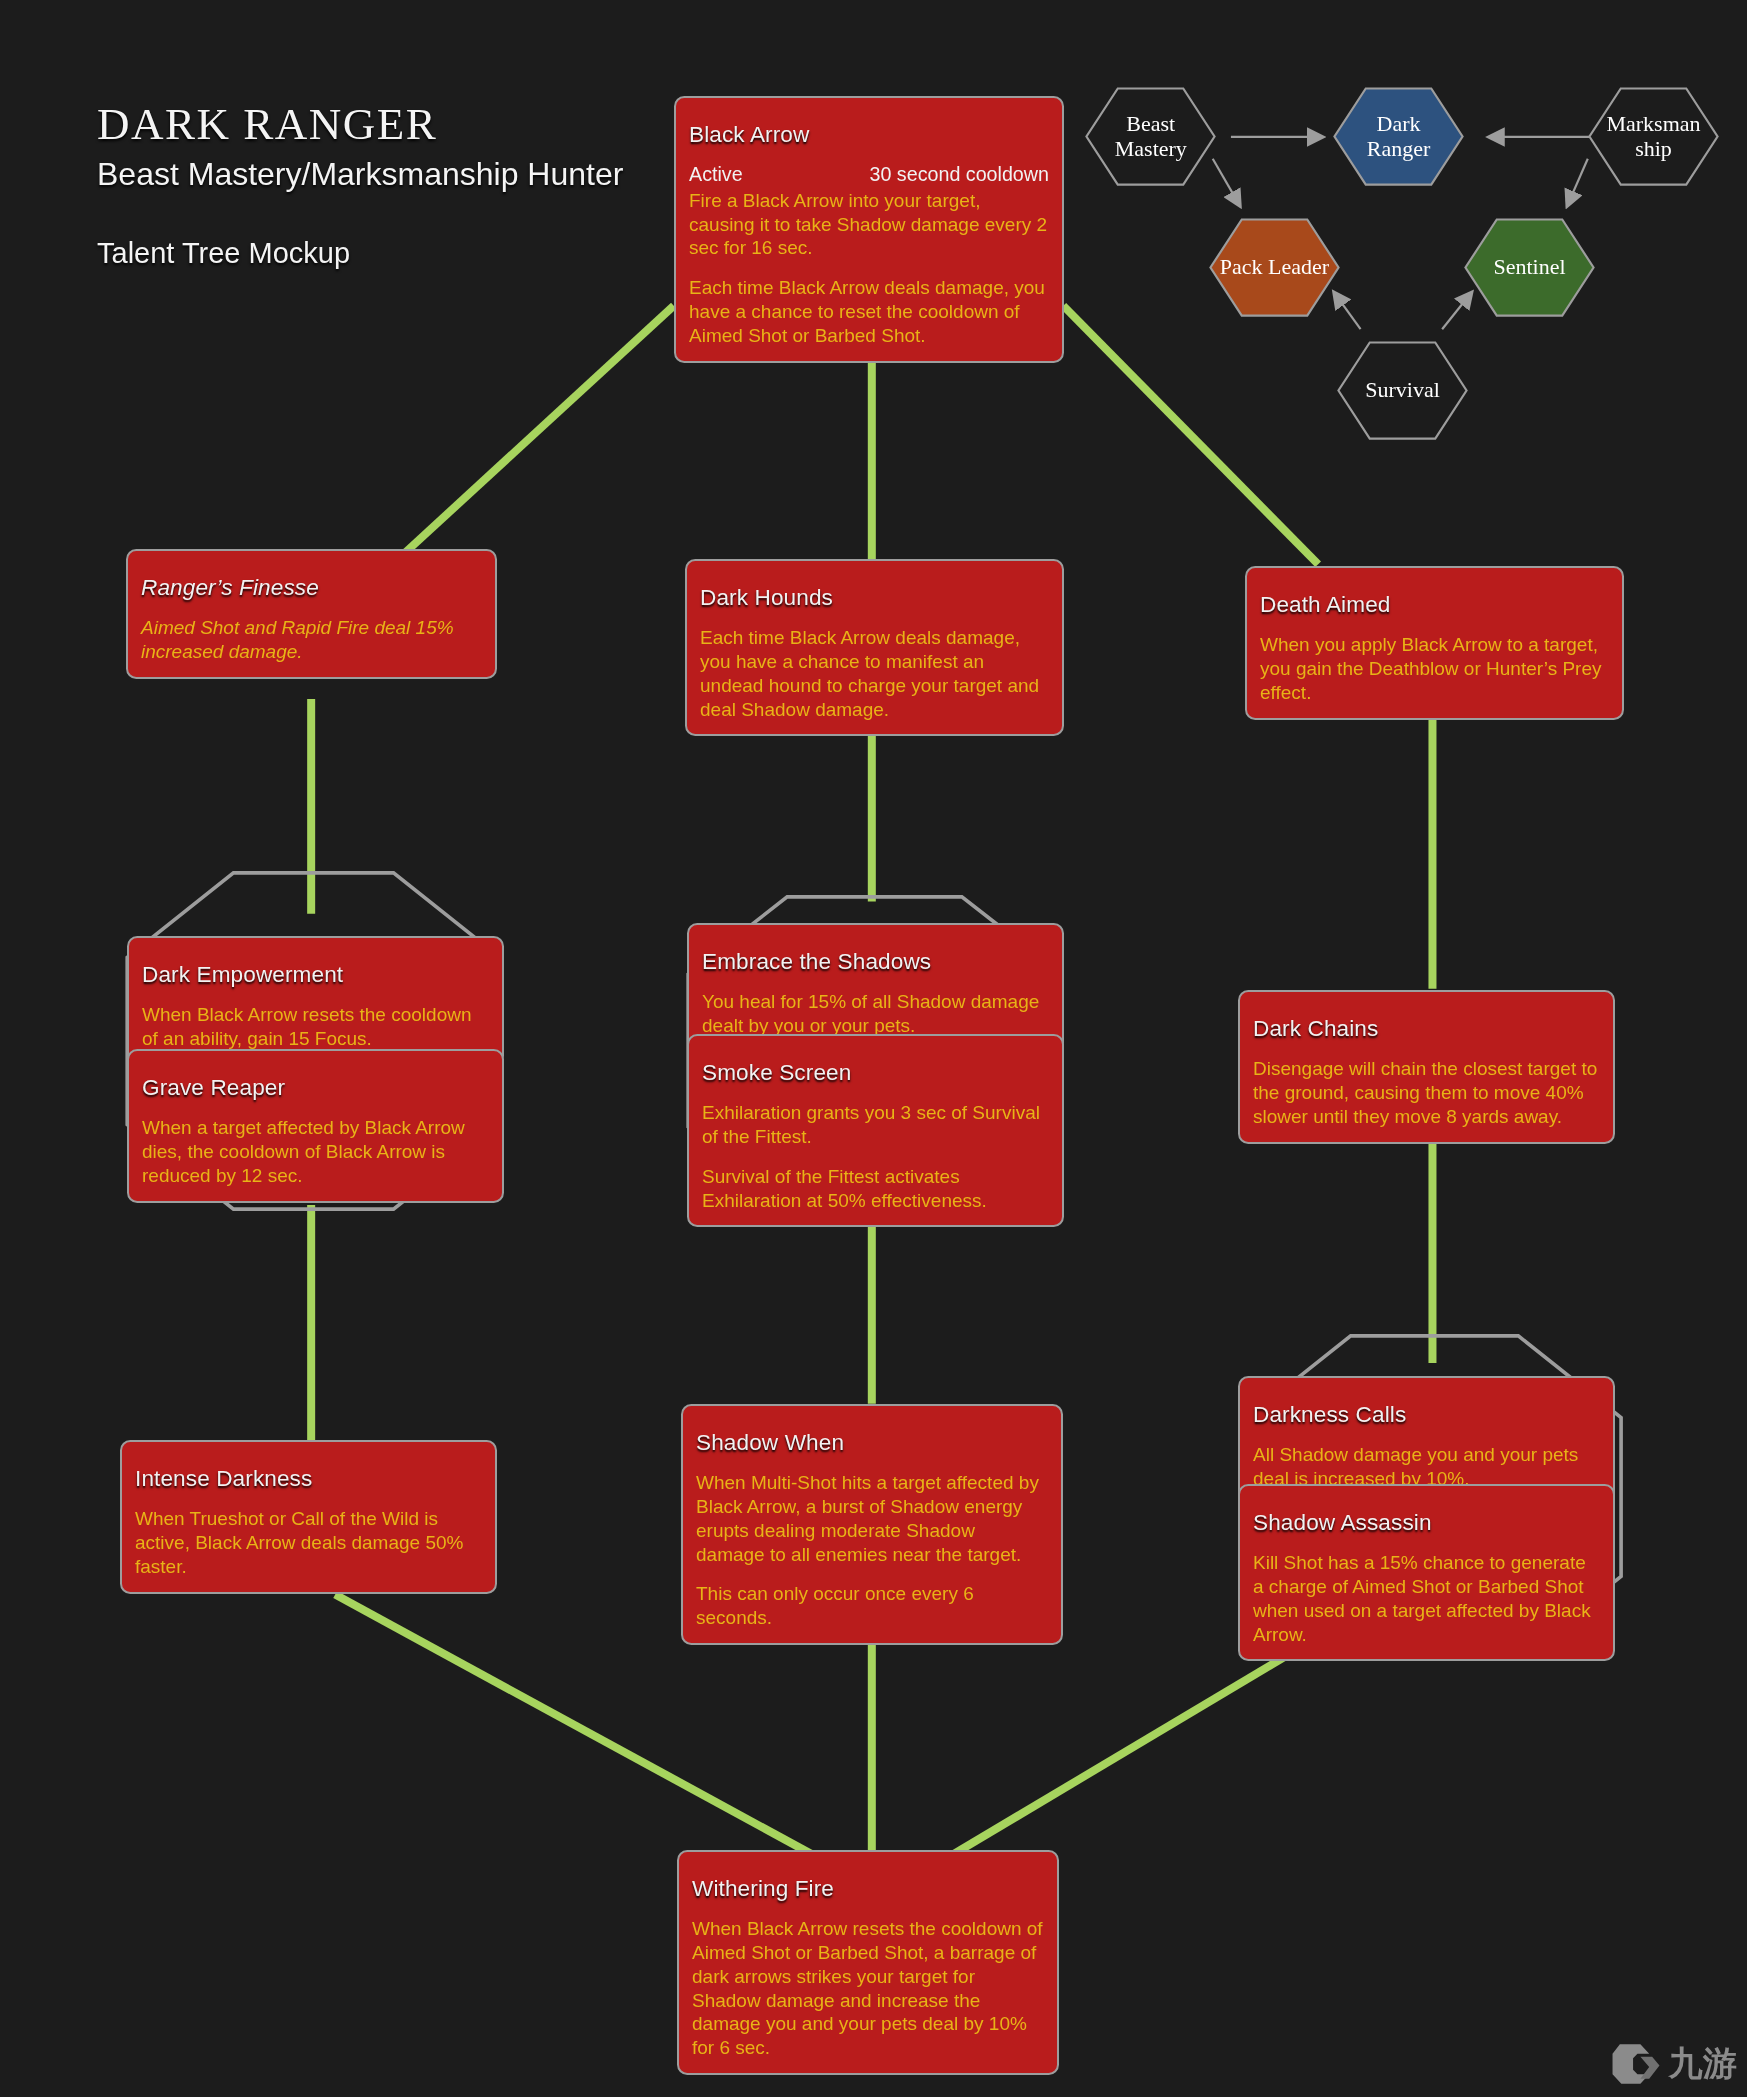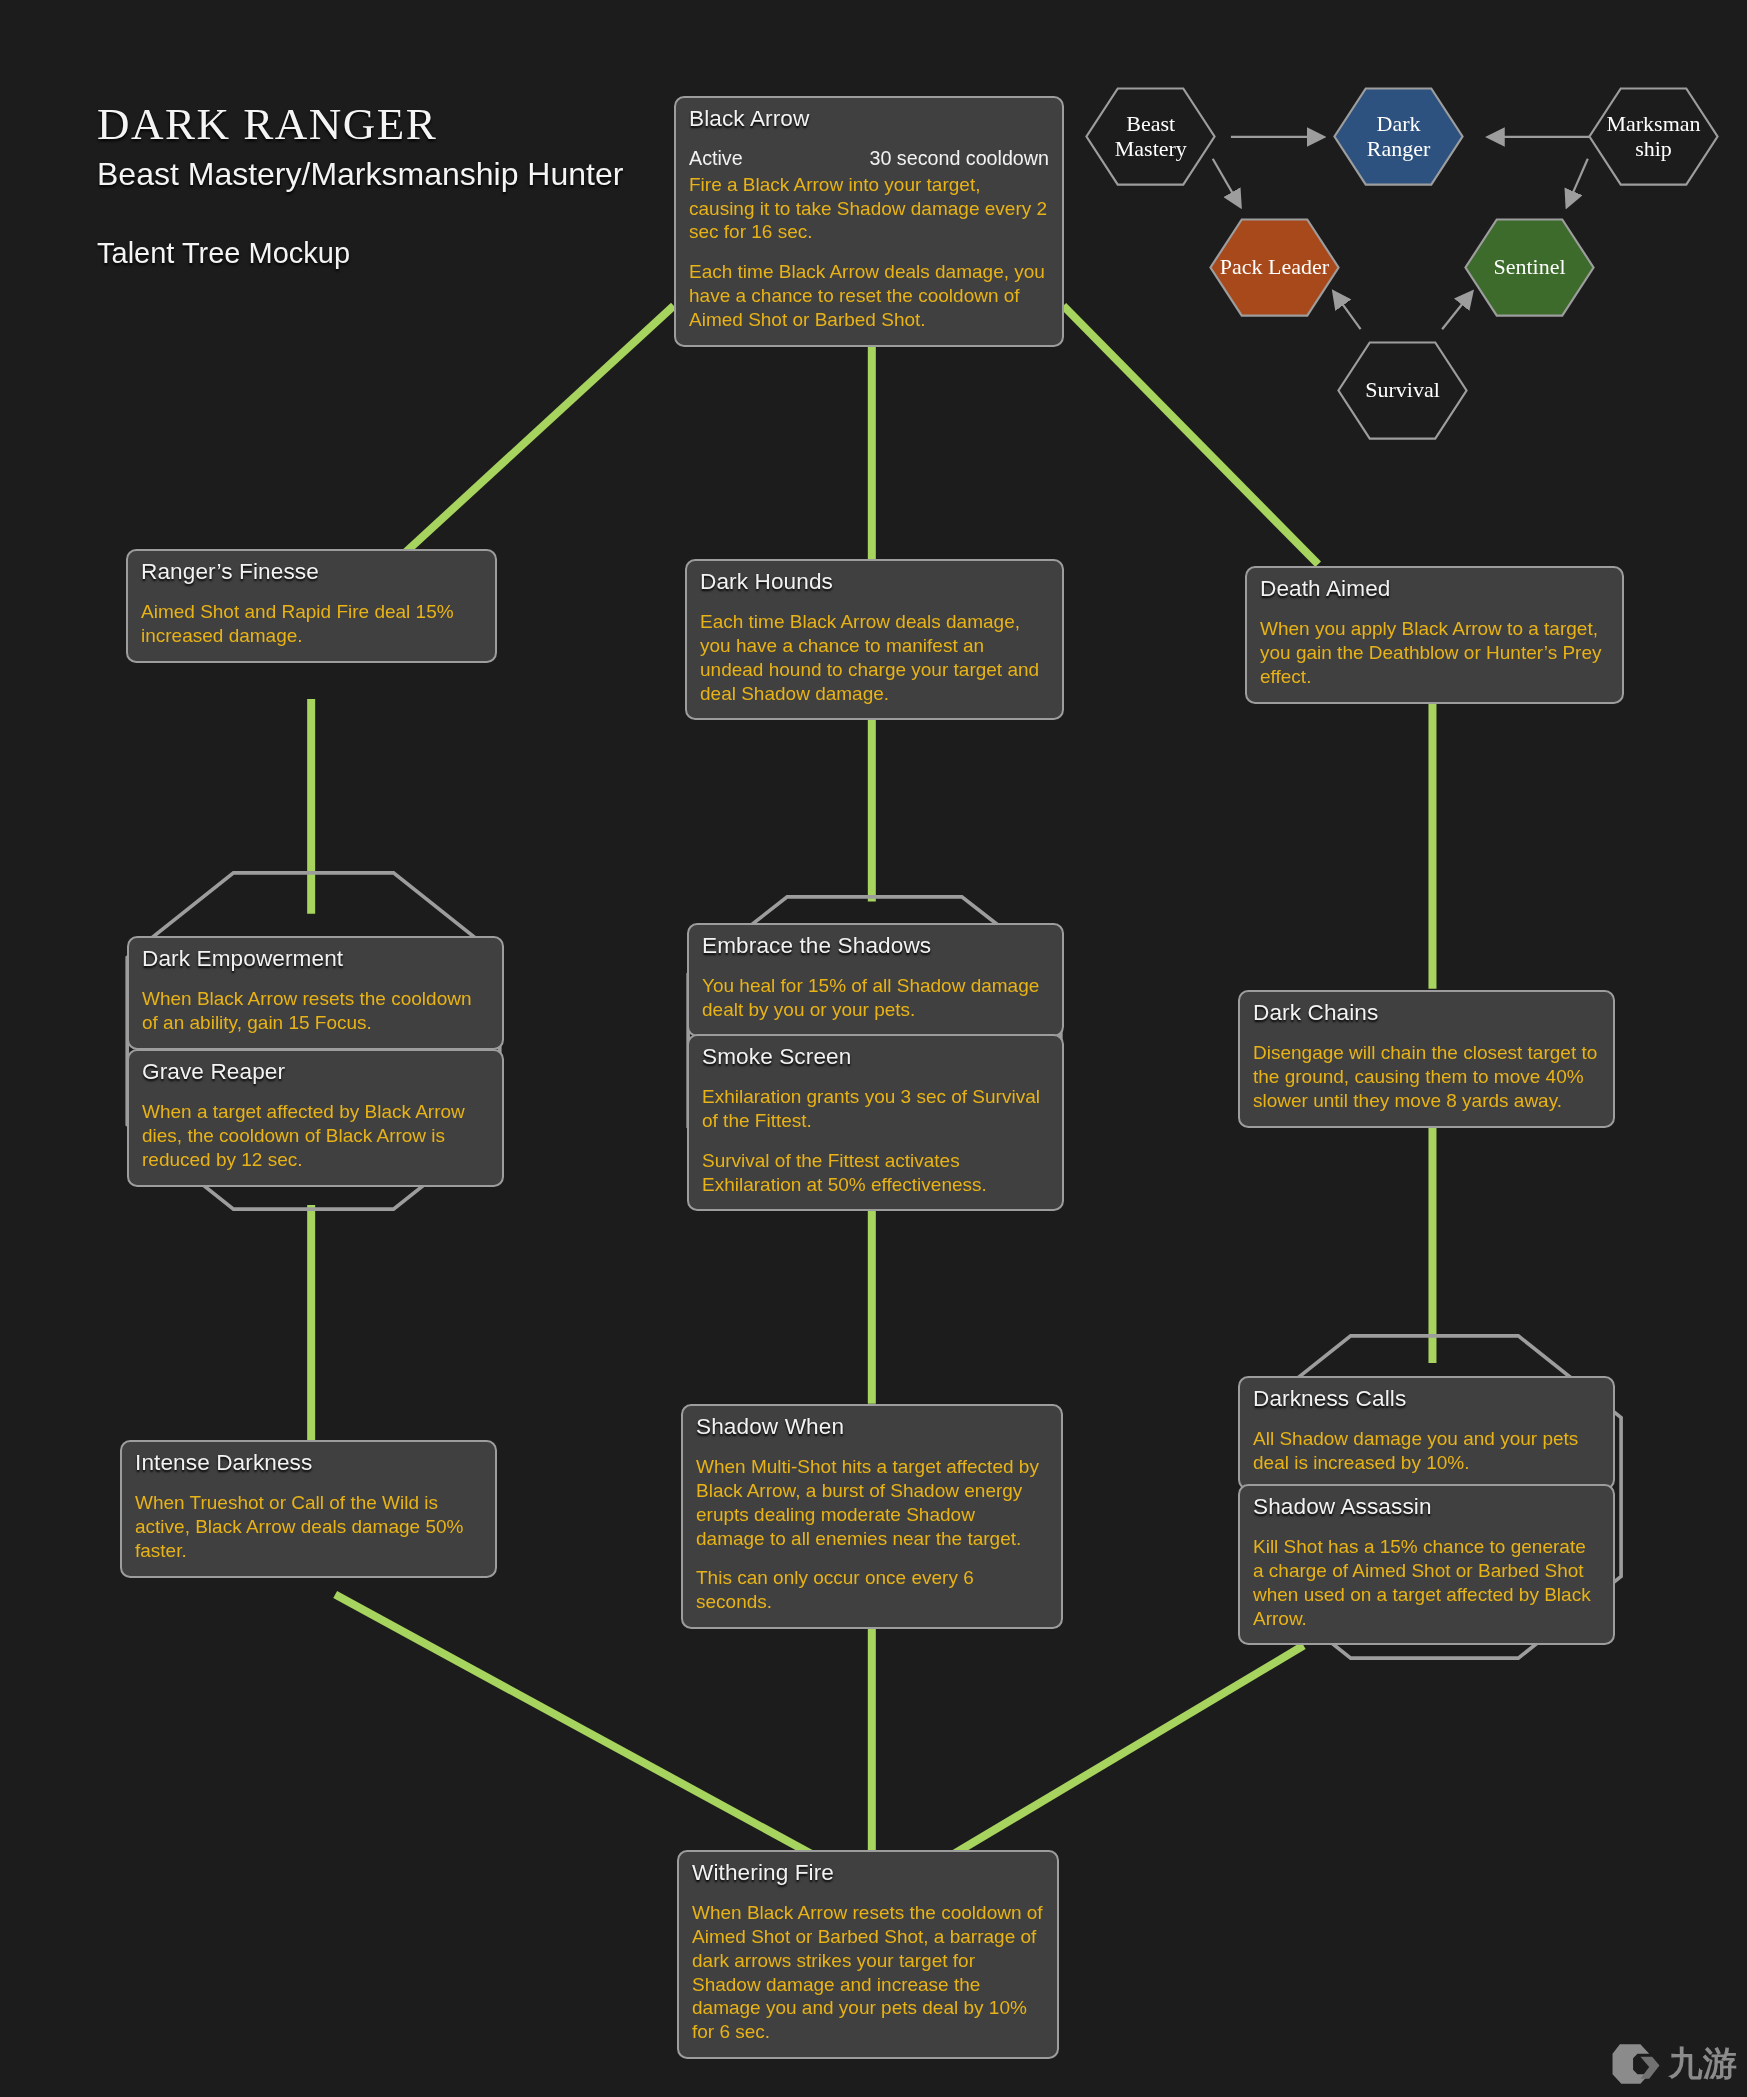--- a/index.html
+++ b/index.html
@@ -12,25 +12,25 @@
 
   
   #links{position:absolute;left:0;top:0;width:1748px;height:2097px;z-index:1;}
 
   
   .octa{position:absolute;z-index:2;}
 
   
   .node{
     position:absolute;z-index:5;
-    background:#404040;
+    background:#b91c1c;
     border:2.2px solid #9d9d9d;
     border-radius:10.2px;
     box-sizing:border-box;
-    padding:9px 13px 13px 13px;
+    padding:25px 13px 13px 13px;
   }
   .node .title{
     color:#f2f2f2;
     font-size:22.6px;
     line-height:1.05;
     letter-spacing:0.1px;
     white-space:nowrap;
     text-shadow:0 1.5px 2.2px #000;
   }
   .node .desc{
@@ -204,21 +204,21 @@
     <div class="activerow">
       <span>Active</span>
       <span>30 second cooldown</span>
     </div>
     <div class="desc tight">
       <p>Fire a Black Arrow into your target, causing it to take Shadow damage every 2 sec for 16 sec.</p>
       <p>Each time Black Arrow deals damage, you have a chance to reset the cooldown of Aimed Shot or Barbed Shot.</p>
     </div>
   </div>
 
-  <div class="node" style="left:126px;top:549px;width:371px;">
+  <div class="node" style="left:126px;top:549px;width:371px;font-style:italic;">
     <div class="title">Ranger’s Finesse</div>
     <div class="desc">
       <p>Aimed Shot and Rapid Fire deal 15% increased damage.</p>
     </div>
   </div>
 
   <div class="node" style="left:685px;top:559px;width:379px;">
     <div class="title">Dark Hounds</div>
     <div class="desc">
       <p>Each time Black Arrow deals damage, you have a chance to manifest an undead hound to charge your target and deal Shadow damage.</p>

